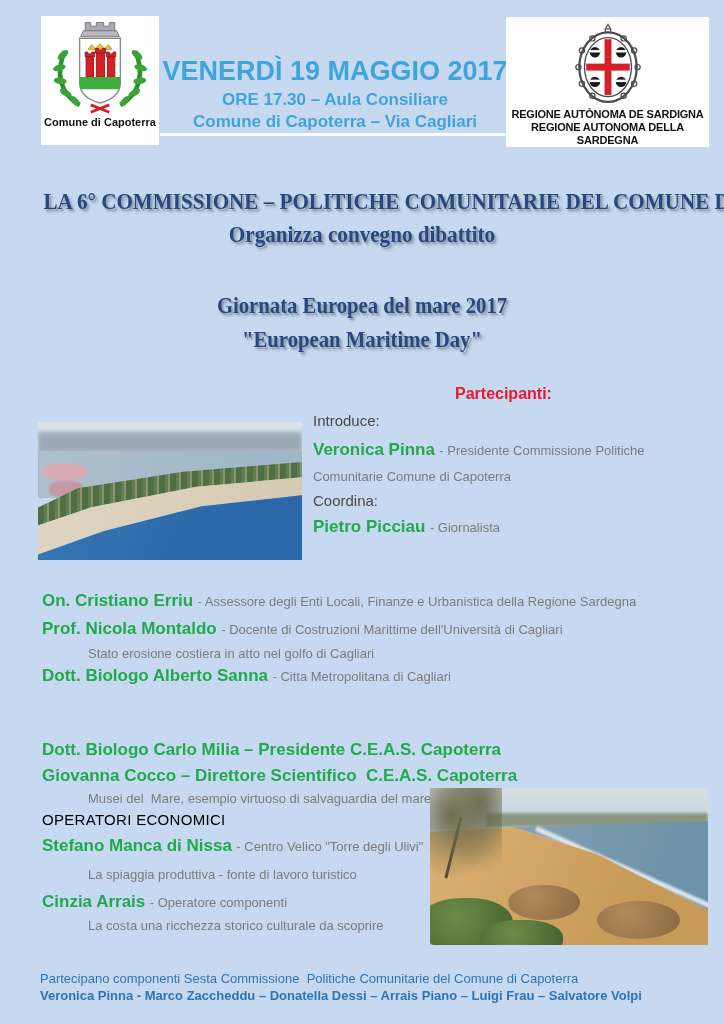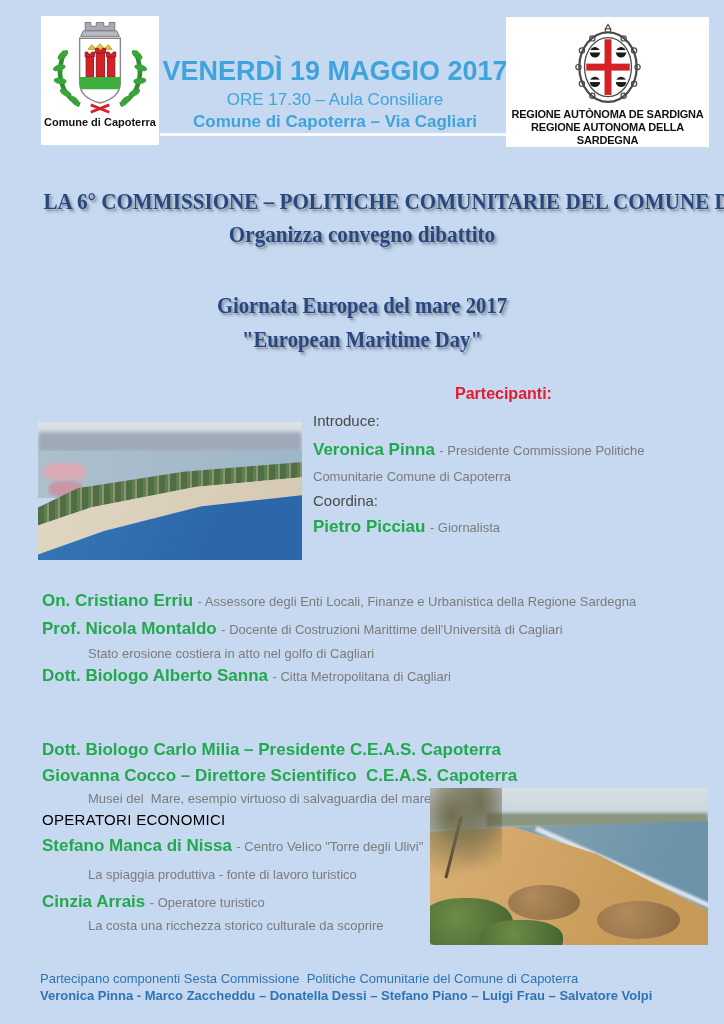--- a/index.html
+++ b/index.html
@@ -13,21 +13,21 @@
             align-items:center;justify-content:flex-start;}
   .logo-left{left:41px;top:16px;width:118px;height:129px;}
   .logo-right{left:506px;top:17px;width:203px;height:130px;}
   .logo-caption{font-size:11px;font-weight:bold;color:#111;line-height:12px;text-align:center;}
   .region-caption{font-size:11px;font-weight:bold;color:#111;line-height:13px;text-align:center;
                   letter-spacing:-0.2px;}
 
   
   .hdr-center{left:150px;top:56px;width:370px;text-align:center;color:#3fa3dc;}
   .hdr-line1{font-size:27px;font-weight:bold;line-height:30px;}
-  .hdr-line2{font-size:17px;font-weight:normal;line-height:22px;margin-top:3px;}
+  .hdr-line2{font-size:17px;font-weight:bold;line-height:22px;margin-top:3px;}
   .hdr-line3{font-size:17px;font-weight:bold;line-height:22px;}
   .hdr-rule{left:160px;top:133px;width:412px;height:3px;background:#f8fbff;}
 
   
   .wordart{position:absolute;left:0;width:724px;text-align:center;
            font-family:"Liberation Serif",serif;font-weight:bold;color:#27477e;
            text-shadow:2px 2px 0 #9aa6b8,3px 3px 3px rgba(110,120,140,.55);
            white-space:nowrap;}
   .wa-big{font-size:24px;transform:scaleX(.88);transform-origin:50% 50%;}
   .wa-med{font-size:23px;transform:scaleX(.9);transform-origin:50% 50%;}
@@ -238,35 +238,35 @@
   </div>
   <div class="note pre" style="top:791px">Musei del  Mare, esempio virtuoso di salvaguardia del mare</div>
   <div class="heading-line" style="top:811px">OPERATORI ECONOMICI</div>
   <div class="speaker-line" style="top:836px">
     <span class="gname">Stefano Manca di Nissa</span>
     <span class="role">- Centro Velico "Torre degli Ulivi"</span>
   </div>
   <div class="note" style="top:867px">La spiaggia produttiva - fonte di lavoro turistico</div>
   <div class="speaker-line" style="top:892px">
     <span class="gname">Cinzia Arrais</span>
-    <span class="role">- Operatore turistico</span>
+    <span class="role">- Operatore componenti</span>
   </div>
   <div class="note" style="top:918px">La costa una ricchezza storico culturale da scoprire</div>
 
   <div class="photo photo-right">
     <div class="pr-sky"></div>
     <div class="pr-treeline"></div>
     <div class="pr-sea"></div>
     <div class="pr-foam"></div>
     <div class="pr-sand"></div>
     <div class="pr-rock1"></div>
     <div class="pr-rock2"></div>
     <div class="pr-rock3"></div>
     <div class="pr-veg1"></div>
     <div class="pr-veg2"></div>
     <div class="pr-trunk"></div>
     <div class="pr-tree"></div>
   </div>
 
   <div class="abs footer1 pre">Partecipano componenti Sesta Commissione  Politiche Comunitarie del Comune di Capoterra</div>
-  <div class="abs footer2">Veronica Pinna - Marco Zaccheddu – Donatella Dessi – Stefano Piano – Luigi Frau – Salvatore Volpi</div>
+  <div class="abs footer2">Veronica Pinna - Marco Zaccheddu – Donatella Dessi – Arrais Piano – Luigi Frau – Salvatore Volpi</div>
 
 </div>
 
 </body></html>

